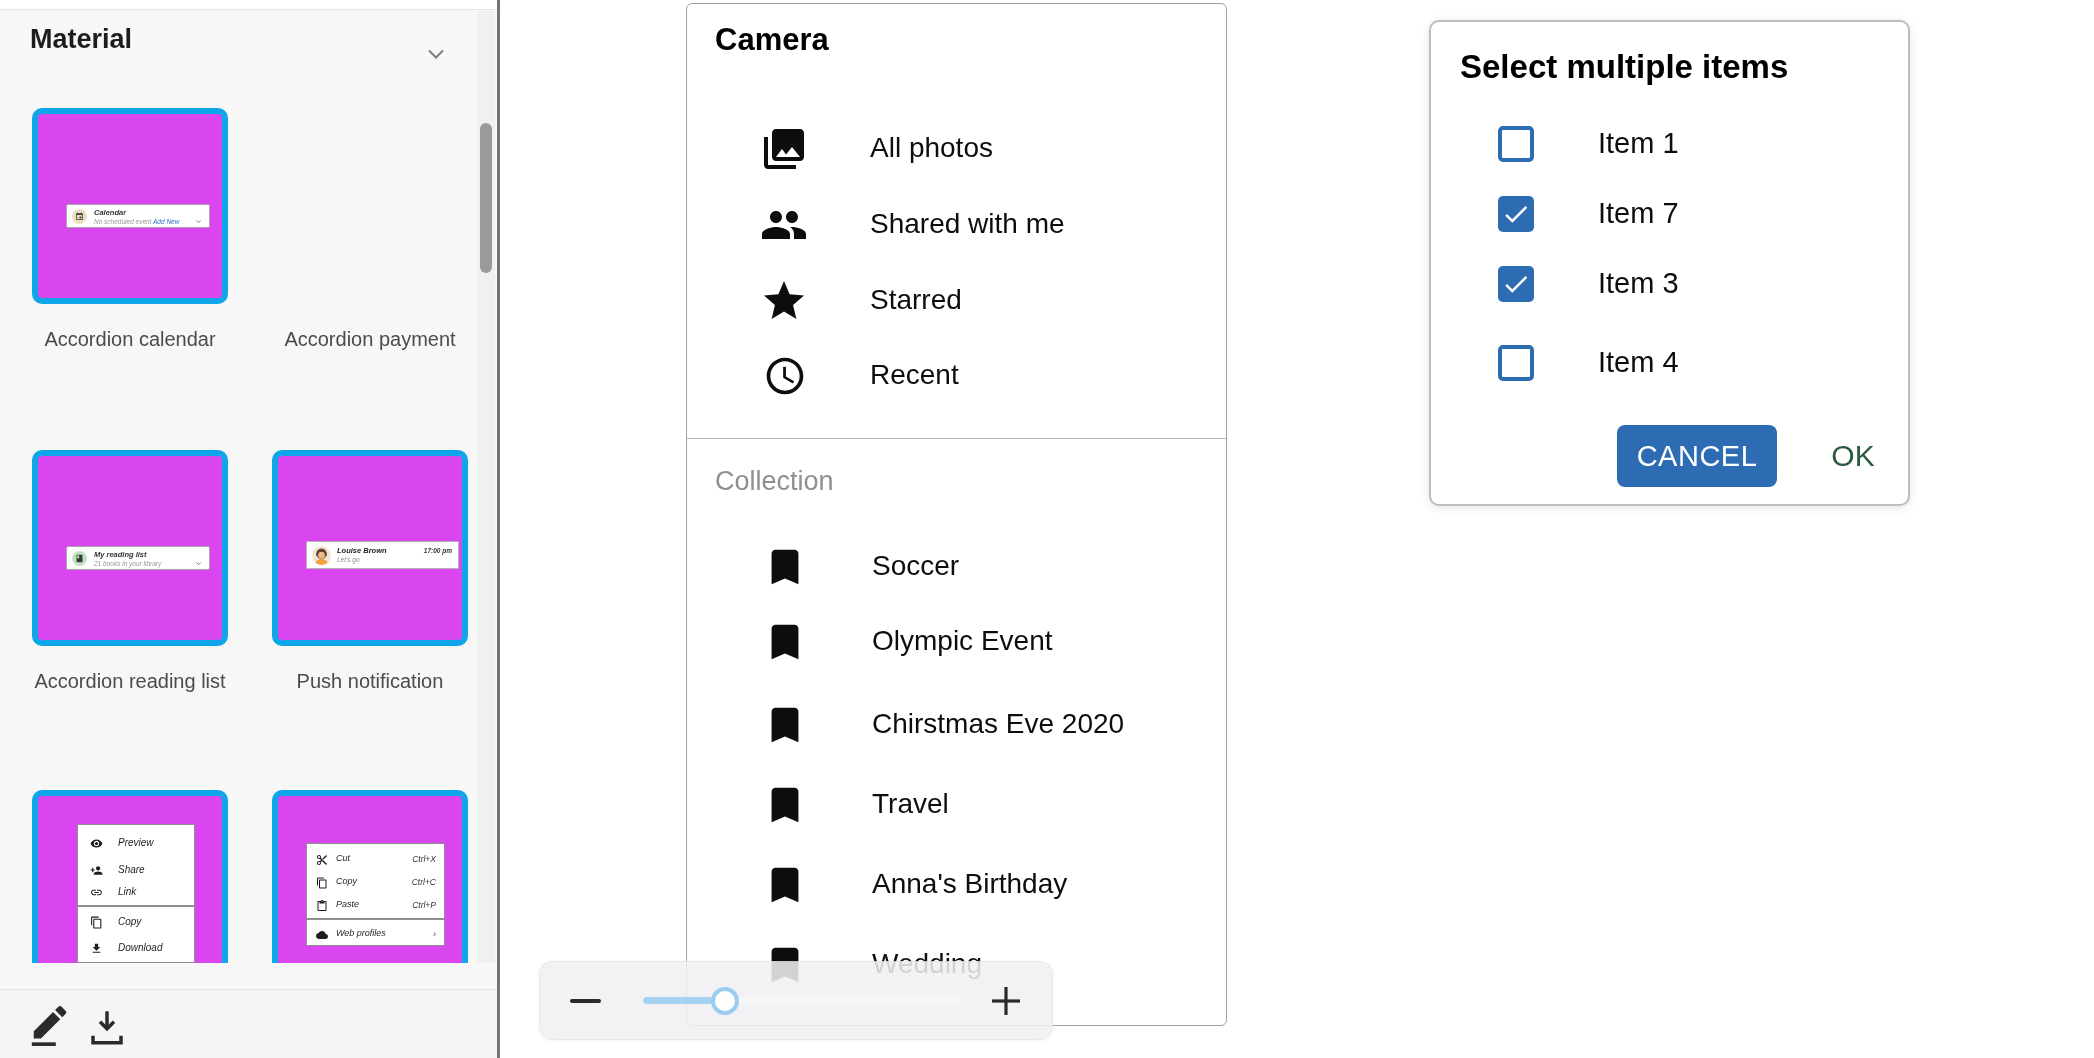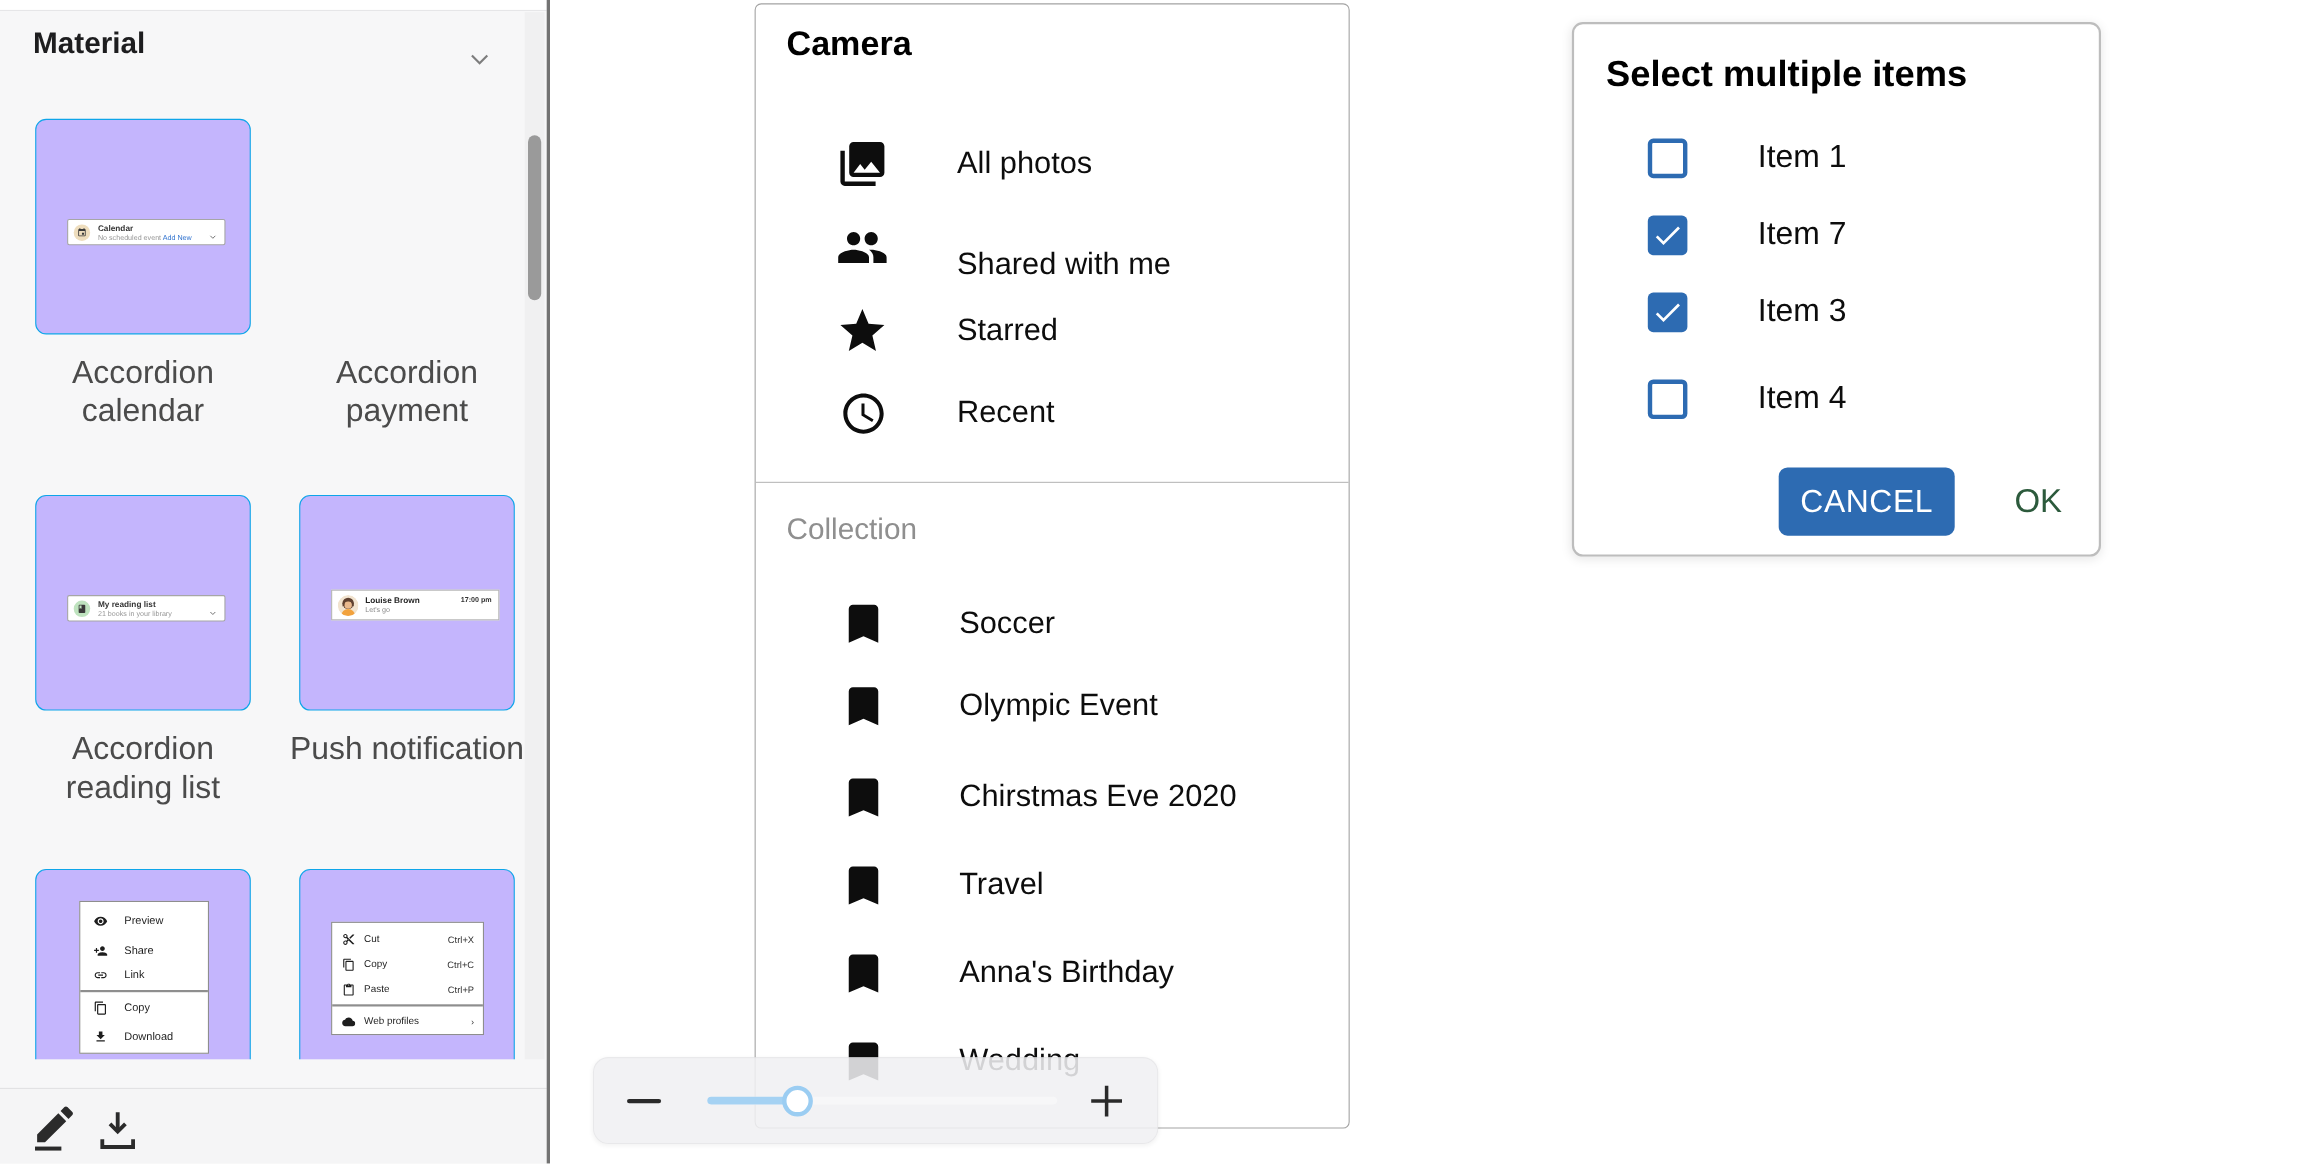--- a/index.html
+++ b/index.html
@@ -11,28 +11,28 @@
   }
   
   .sidebar { position:absolute; left:0; top:0; width:497px; height:1058px; background:#f7f7f8; }
   .sidebar-topstrip { position:absolute; left:0; top:0; width:497px; height:10px; background:#fff; border-bottom:1px solid #e6e6e8; }
   .material-title { position:absolute; left:30px; top:24px; font-size:27px; color:#1d1d1f;font-weight:bold; }
   .material-chevron { position:absolute; left:422px; top:40px; width:28px; height:28px; }
   .scroll-track { position:absolute; left:477px; top:11px; width:18px; height:978px; background:#f0f0f1; }
   .scroll-thumb { position:absolute; left:480px; top:123px; width:12px; height:150px; background:#9a9a9a; border-radius:6px; }
   .canvas-divider { position:absolute; left:497px; top:0; width:3px; height:1058px; background:#737373; }
 
-  .card { position:absolute; width:196px; height:196px; background:#c4b5fd; border:1px solid #0ea5e9; border-radius:10px; }
+  .card { position:absolute; width:196px; height:196px; background:#d946ef; border:6px solid #0ea5e9; border-radius:10px;font-style:italic; }
   .card1 { left:32px;  top:108px; }
   .card2 { left:272px; top:108px; }
   .card3 { left:32px;  top:450px; }
   .card4 { left:272px; top:450px; }
   .card5 { left:32px;  top:790px; }
   .card6 { left:272px; top:790px; }
-  .card-caption { position:absolute; width:224px; text-align:center; font-size:29px; line-height:35px; color:#4b4b4b; }
+  .card-caption { position:absolute; width:224px; text-align:center; font-size:20px; line-height:35px; color:#4b4b4b; }
   .cap1 { left:18px;  top:322px; }
   .cap2 { left:258px; top:322px; }
   .cap3 { left:18px;  top:664px; }
   .cap4 { left:258px; top:664px; }
 
   
   .acc { position:absolute; left:28px; top:90px; width:144px; height:24px; background:#fff; border:1px solid #a6a6a6; border-radius:2px; }
   .acc .circ { position:absolute; left:5px; top:4px; width:15px; height:15px; border-radius:50%; display:flex; align-items:center; justify-content:center; }
   .acc .t { position:absolute; left:27px; top:3px; font-size:7.5px; font-weight:bold; color:#333; white-space:nowrap; }
   .acc .s { position:absolute; left:27px; top:13px; font-size:6.5px; color:#979797; white-space:nowrap; }
@@ -257,21 +257,21 @@
           <path d="M22 16V4c0-1.1-.9-2-2-2H8c-1.1 0-2 .9-2 2v12c0 1.1.9 2 2 2h12c1.1 0 2-.9 2-2zm-11-4l2.03 2.71L16 11l4 5H8l3-4zM2 6v14c0 1.1.9 2 2 2h14v-2H4V6H2z"></path>
         </svg>
     </div>
     <div class="pitem-label" style="top:128px">All photos</div>
 
     <div class="pitem-icon" style="top:197px">
       <svg width="48" height="48" viewBox="0 0 24 24" fill="#0d0d0d">
           <path d="M16 11c1.66 0 2.99-1.34 2.99-3S17.66 5 16 5c-1.66 0-3 1.34-3 3s1.34 3 3 3zm-8 0c1.66 0 2.99-1.34 2.99-3S9.66 5 8 5C6.34 5 5 6.34 5 8s1.34 3 3 3zm0 2c-2.33 0-7 1.17-7 3.5V19h14v-2.5c0-2.33-4.67-3.5-7-3.5zm8 0c-.29 0-.62.02-.97.05 1.16.84 1.97 1.97 1.97 3.45V19h6v-2.5c0-2.33-4.67-3.5-7-3.5z"></path>
         </svg>
     </div>
-    <div class="pitem-label" style="top:220px">Shared with me</div>
+    <div class="pitem-label" style="top:204px">Shared with me</div>
 
     <div class="pitem-icon" style="top:273px">
       <svg width="48" height="48" viewBox="0 0 24 24" fill="#0d0d0d">
           <path d="M12 17.27L18.18 21l-1.64-7.03L22 9.24l-7.19-.61L12 2 9.19 8.63 2 9.24l5.46 4.73L5.82 21z"></path>
         </svg>
     </div>
     <div class="pitem-label" style="top:280px">Starred</div>
 
     <div class="pitem-icon" style="left:76px; top:350px">
       <svg width="44" height="44" viewBox="0 0 24 24" fill="#0d0d0d">

